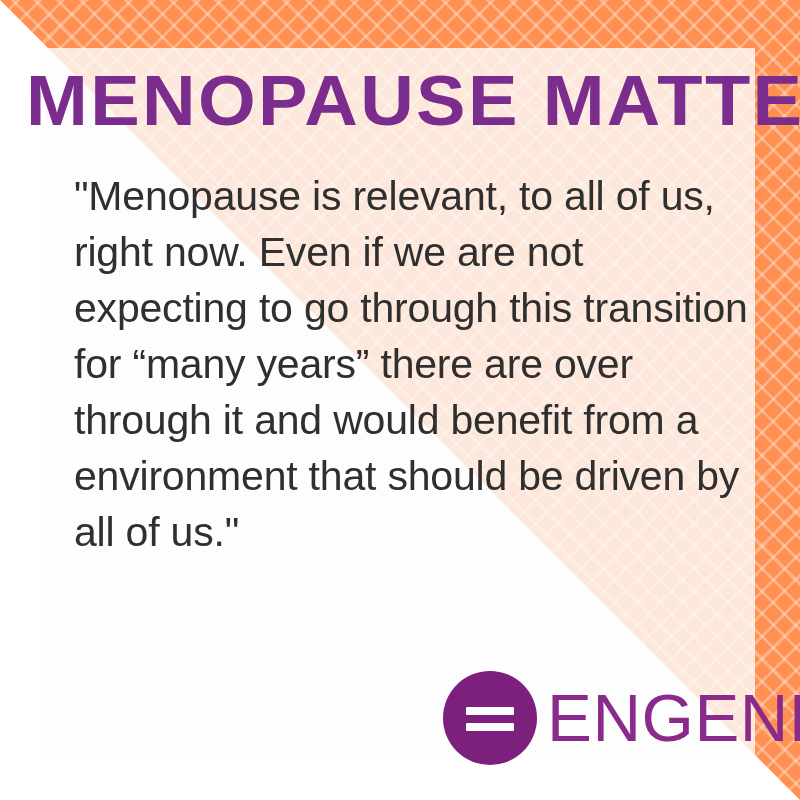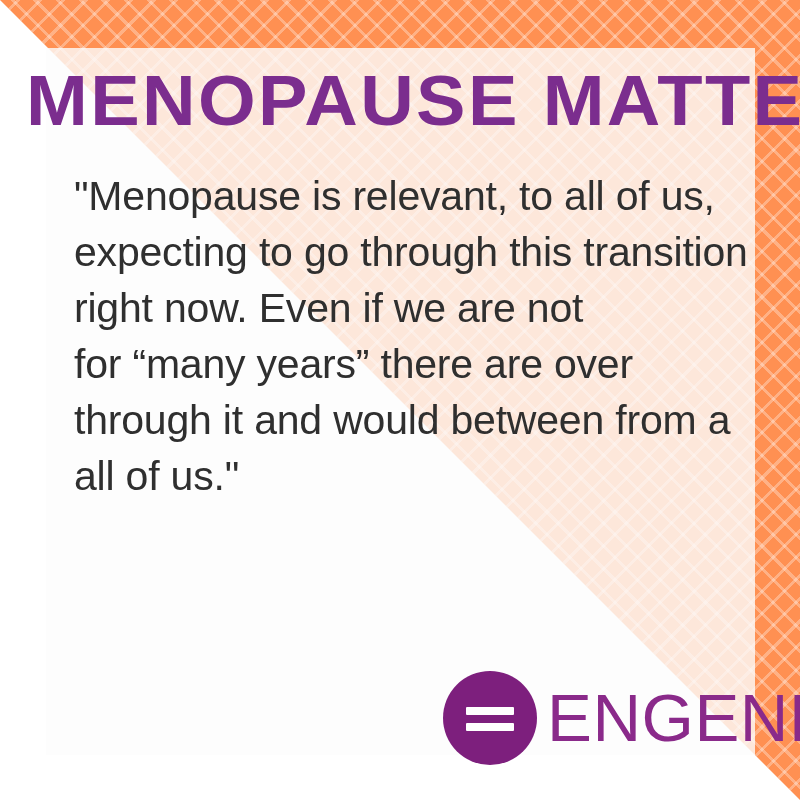--- a/index.html
+++ b/index.html
@@ -127,24 +127,25 @@
 <div id="poster">
 
   <div class="wedge"></div>
 
   <div class="panel"></div>
 
   <div class="headline">MENOPAUSE MATTERS</div>
 
   <div class="quote">
     <span class="ln">"Menopause is relevant, to all of us,</span>
+    <span class="ln">right now. Even if we are not</span>
     <span class="ln">expecting to go through this transition</span>
-    <span class="ln">right now. Even if we are not</span>
     <span class="ln">for “many years” there are over</span>
-    <span class="ln">through it and would between from a</span>
+    <span class="ln">through it and would benefit from a</span>
+    <span class="ln">environment that should be driven by</span>
     <span class="ln">all of us."</span>
   </div>
 
   <div class="logo">
     <div class="logo-mark">
       <span class="bar top"></span>
       <span class="bar bot"></span>
     </div>
     <div class="logo-word">ENGENDER</div>
   </div>

